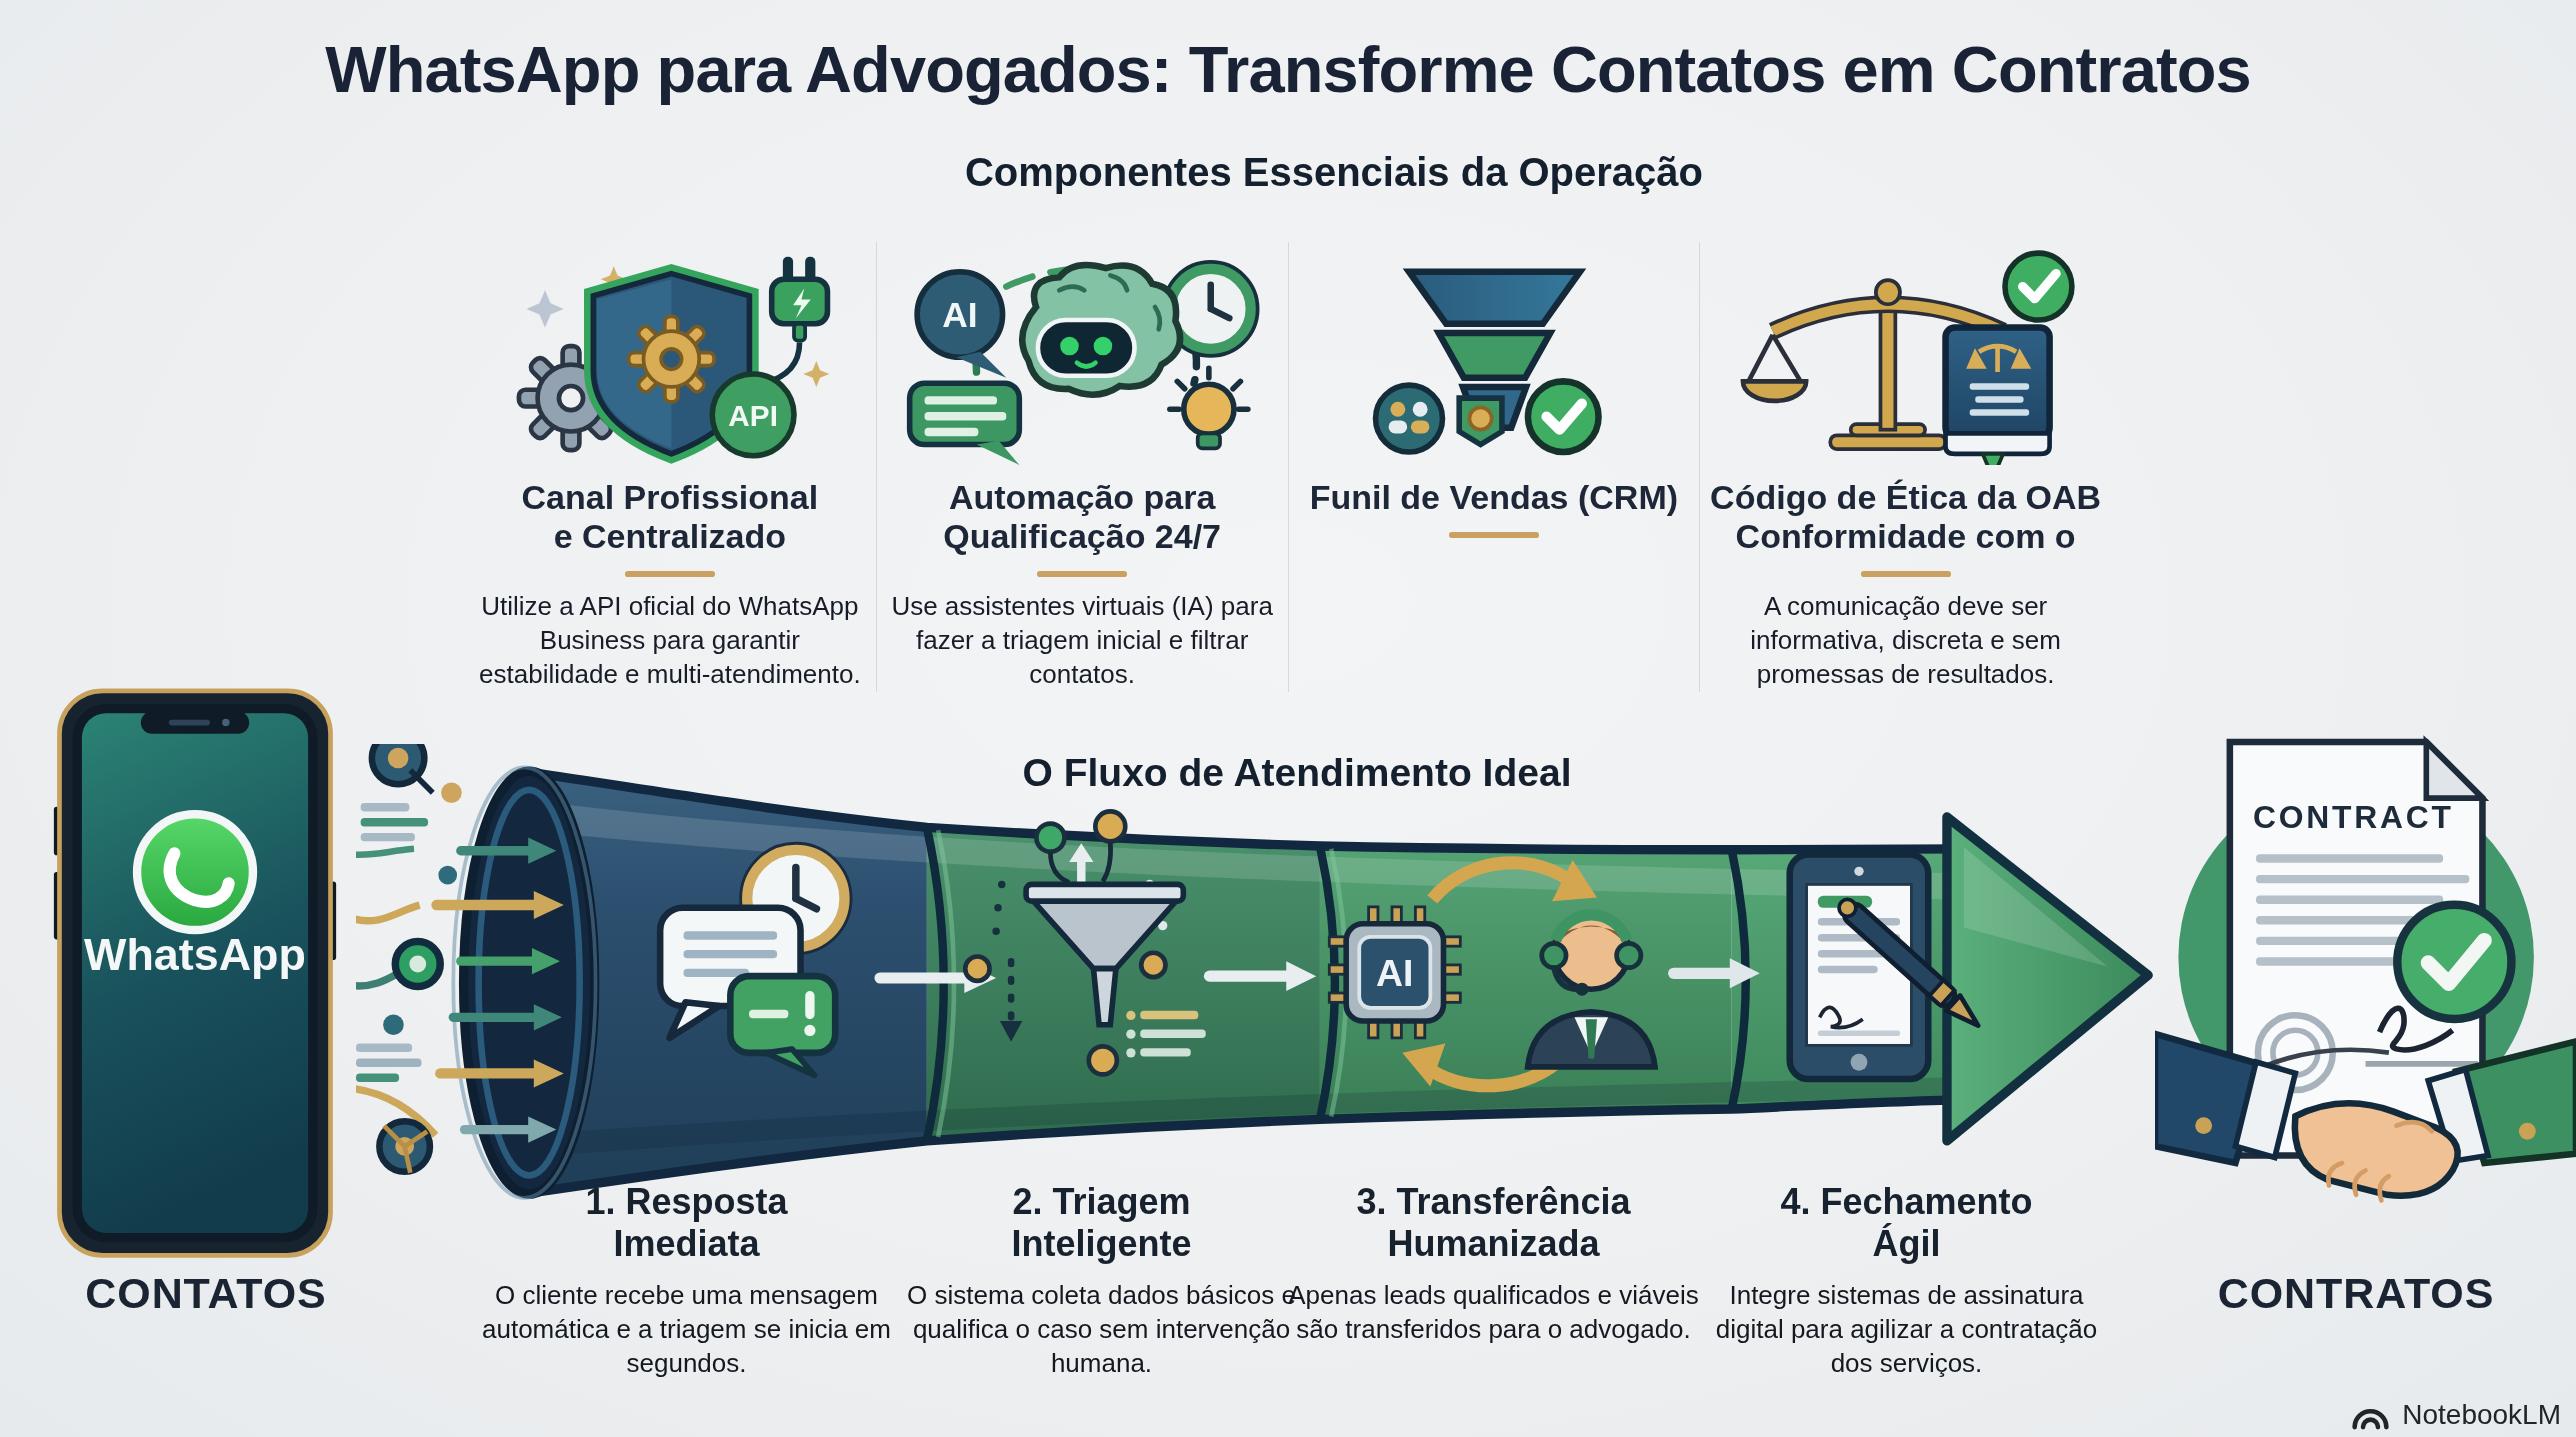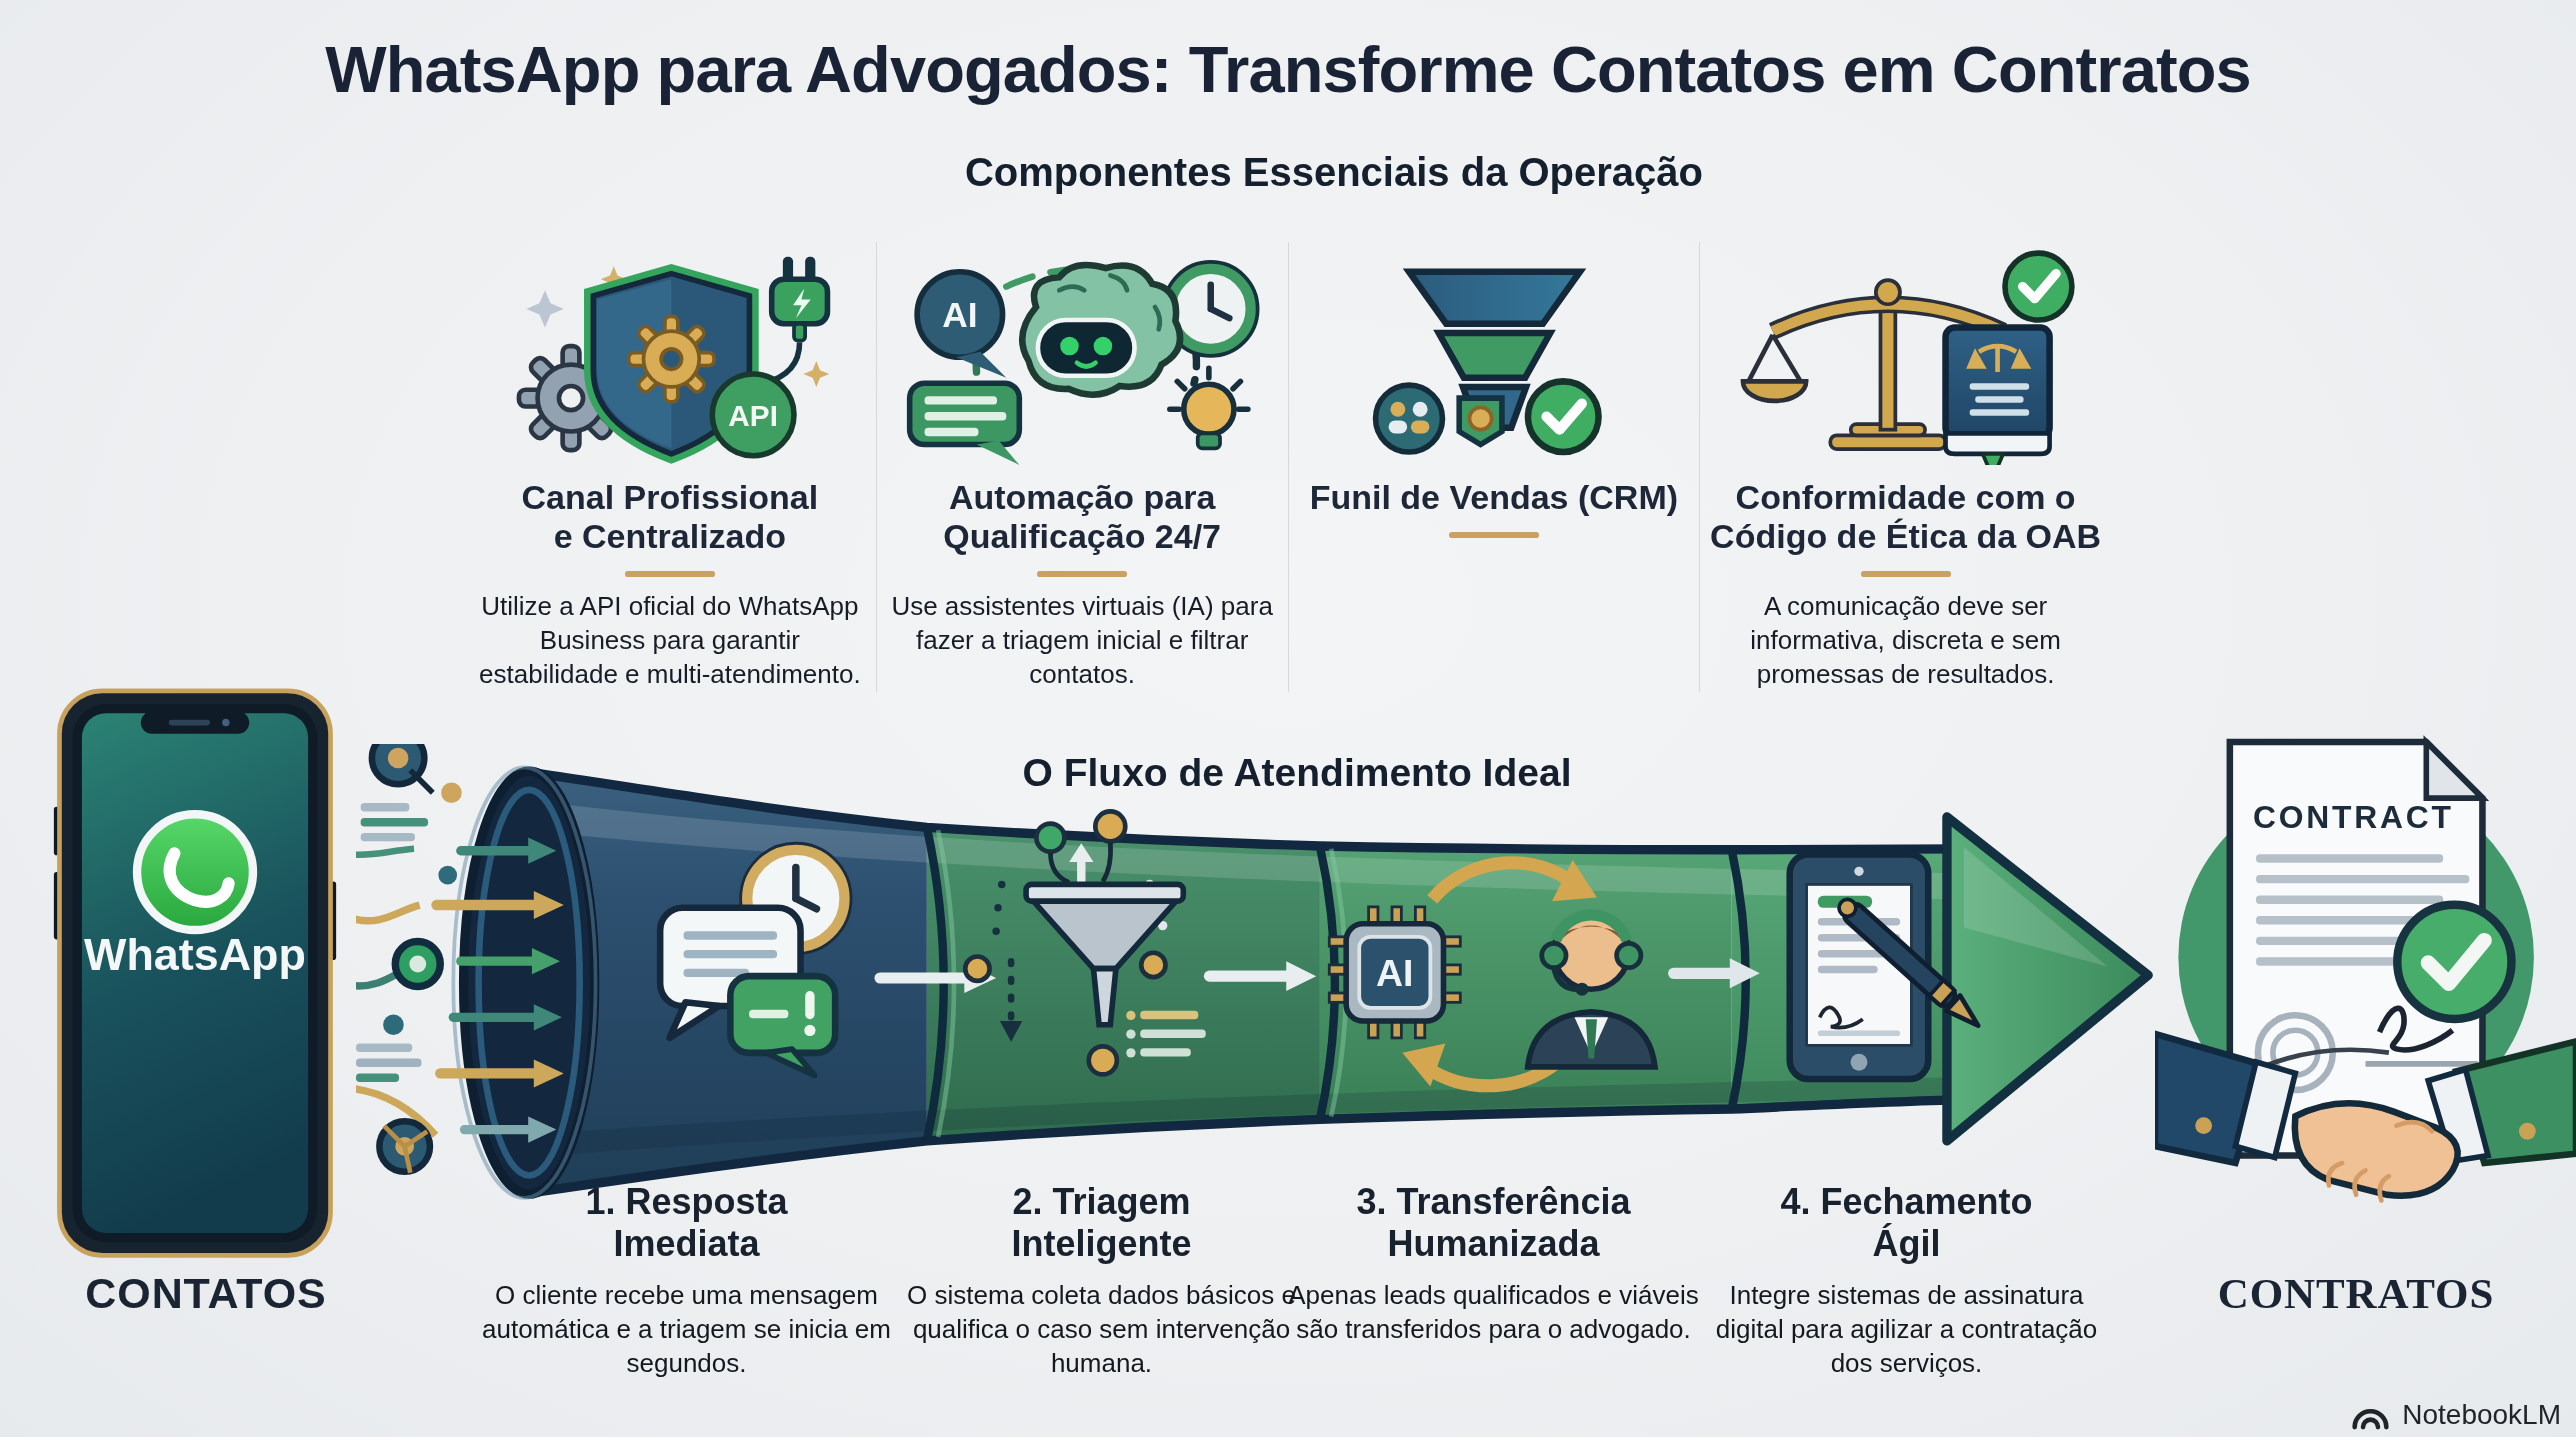--- a/index.html
+++ b/index.html
@@ -18,21 +18,21 @@
   .gold-rule{width:90px;height:5.6px;border-radius:2.8px;background:#c9a262;margin:15px auto 12px;}
   .comp p{margin:0 auto;max-width:382px;font-size:26px;line-height:1.32;color:#171d26;}
   .flow-title{position:absolute;top:751px;left:1007px;width:580px;text-align:center;
     font-size:39px;font-weight:800;color:#15202e;}
   .phone{position:absolute;left:52px;top:685px;}
   .tube{position:absolute;left:356px;top:744px;}
   .handshake{position:absolute;left:2155px;top:723px;}
   .contatos{position:absolute;left:19px;top:1269px;width:374px;text-align:center;
     font-size:43px;font-weight:800;letter-spacing:0.9px;color:#1a2433;}
   .contratos{position:absolute;left:2136px;top:1269px;width:440px;text-align:center;
-    font-size:43px;font-weight:800;letter-spacing:0.9px;color:#1a2433;font-family:Liberation Serif, serif;}
+    font-size:43px;font-weight:800;letter-spacing:0.9px;color:#1a2433;}
   .step{position:absolute;top:1181px;width:431px;text-align:center;}
   .step h4{margin:0;font-size:36px;line-height:1.16;font-weight:800;color:#18212e;}
   .step p{margin:13px auto 0;max-width:421px;font-size:26px;line-height:1.31;color:#14181f;}
   #step1{left:471px}#step2{left:886px}#step3{left:1278px}#step4{left:1691px}
   .watermark{position:absolute;right:15px;bottom:7.5px;display:flex;align-items:center;gap:11px;
     font-size:28px;font-weight:500;color:#212529;}
   .ln{display:block;}
 </style>
 </head>
 <body>
@@ -179,22 +179,22 @@
         </g>
         <rect x="278" y="152" width="64" height="7" rx="3" fill="#cfe0ea"></rect>
         <rect x="284" y="166" width="52" height="7" rx="3" fill="#cfe0ea"></rect>
         <rect x="278" y="180" width="64" height="7" rx="3" fill="#cfe0ea"></rect>
         <path d="M252,206 h112 v14 q0,8 -10,8 h-92 q-10,0 -10,-8 Z" fill="#f2f5f7" stroke="#10243a" stroke-width="5"></path>
         <polygon points="292,228 314,228 303,254" fill="#3fae62" stroke="#143228" stroke-width="4"></polygon>
         <circle cx="352" cy="48" r="36" fill="#3fae62" stroke="#143228" stroke-width="6"></circle>
         <path d="M335,48 L348,61 371,34" fill="none" stroke="#ffffff" stroke-width="10" stroke-linecap="round" stroke-linejoin="round"></path>
       </svg>
       <h3>
+          <span class="ln">Código de Ética da OAB</span>
           <span class="ln">Conformidade com o</span>
-          <span class="ln">Código de Ética da OAB</span>
         </h3>
       <div class="gold-rule"></div>
       <p>A comunicação deve ser informativa, discreta e sem promessas de resultados.</p>
     </div>
   </div>
 
   <div class="flow-title">O Fluxo de Atendimento Ideal</div>
 
   <svg class="phone" width="286" height="578" viewBox="0 0 306 618">
     <defs>

